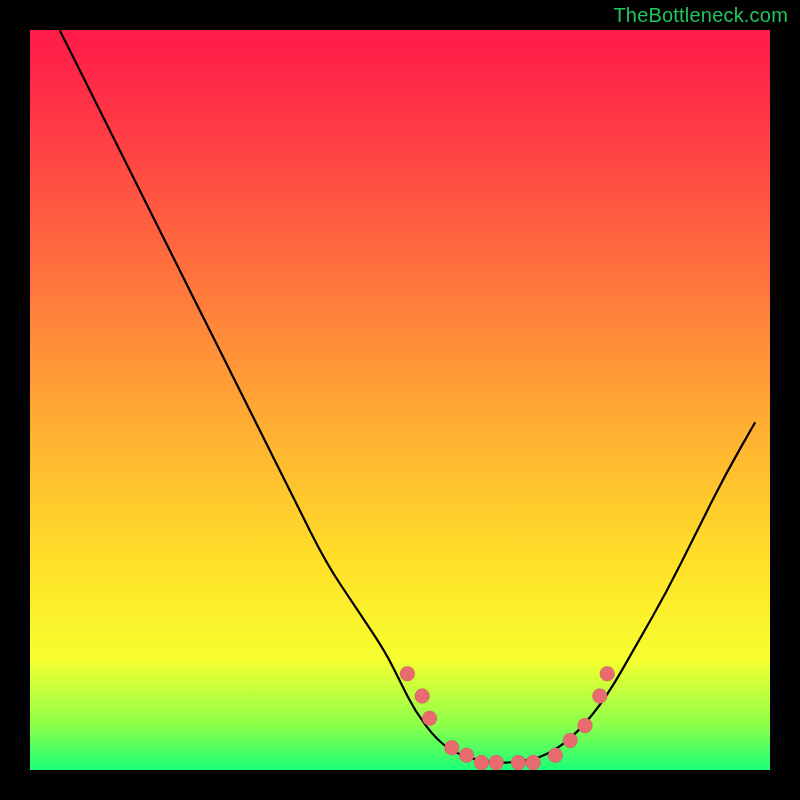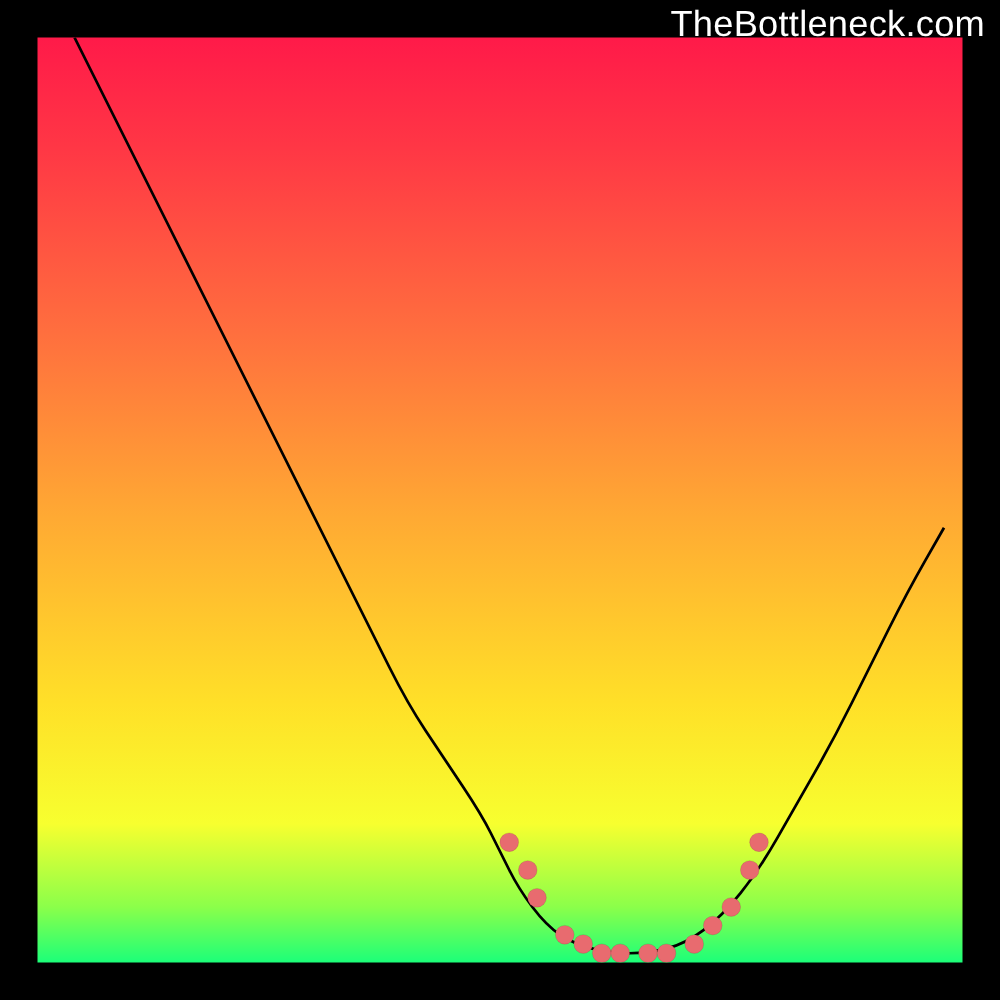--- a/index.html
+++ b/index.html
@@ -33,22 +33,22 @@
       #ffaa33 52%,
       #ffe028 72%,
       #f7ff2f 85%,
       #8bff4a 94%,
       #1cff79 100%);
   }
   .watermark {
     position: absolute;
     top: 4px;
     right: 12px;
-    color: #ffffff;
-    font-size: 29px;
+    color: #22c55e;
+    font-size: 20px;
     letter-spacing: 0.2px;
     font-weight: 500;
   }
   svg.curve {
     position: absolute;
     left: 0;
     top: 0;
     width: 740px;
     height: 740px;
   }

